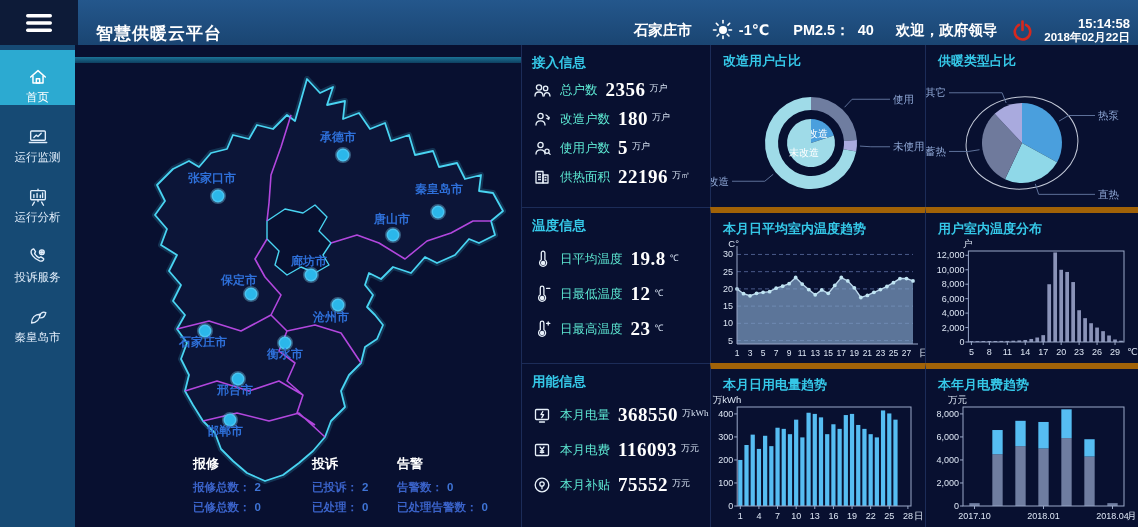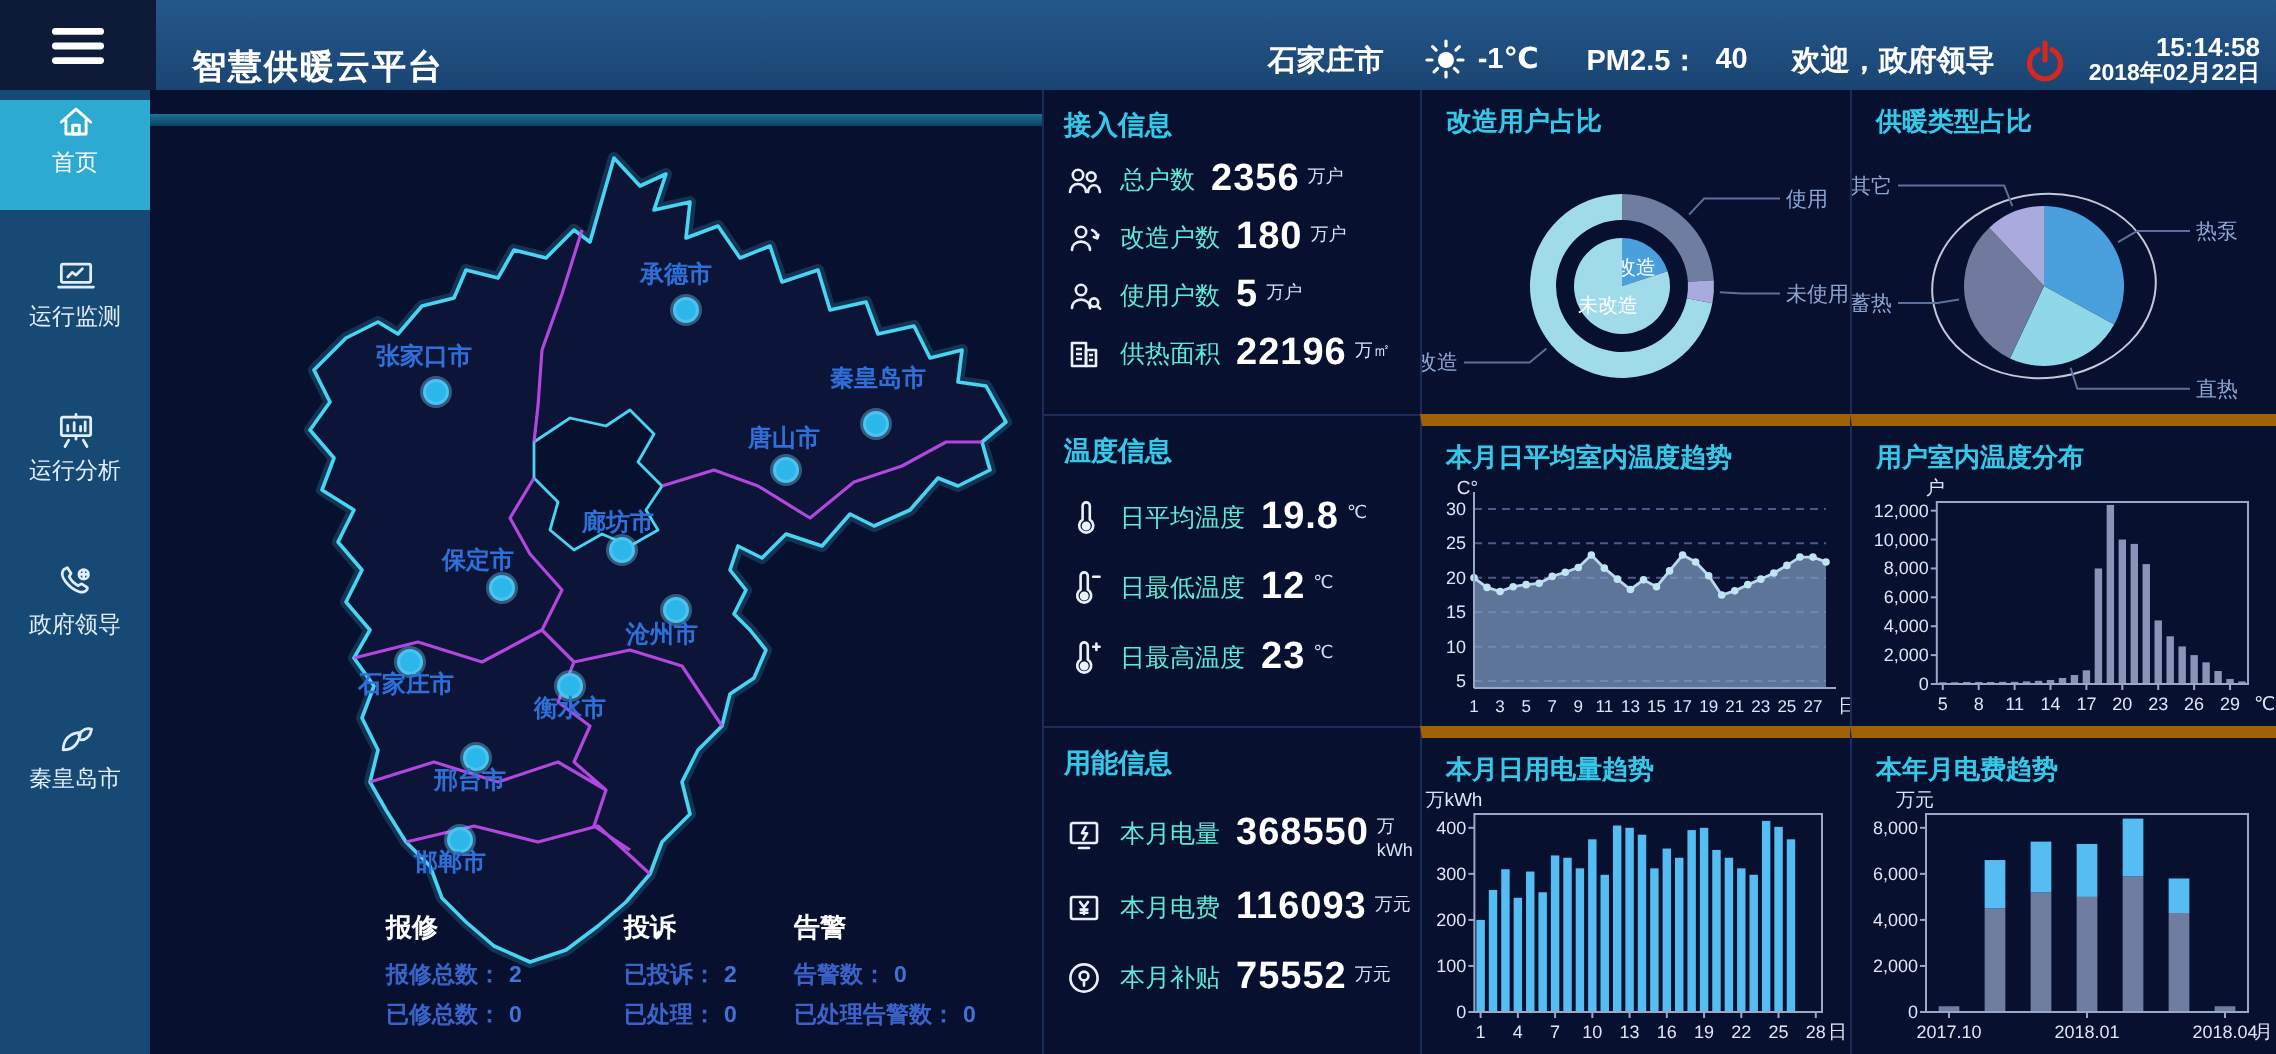--- a/index.html
+++ b/index.html
@@ -16,21 +16,21 @@
   .h-temp{margin-right:24px;}
   .h-pm-label{margin-right:8px;}
   .h-pm-value{margin-right:22px;}
   .h-welcome{margin-right:14px;}
   .h-power{display:flex;align-items:center;margin-right:10px;cursor:pointer;}
   .h-datetime{text-align:right;line-height:1.2;}
   .h-time{font-size:13px;font-weight:bold;}
   .h-date{font-size:11.5px;font-weight:bold;}
   
   .sidebar{position:absolute;left:0;top:45px;width:75px;bottom:0;background:#164a74;box-sizing:border-box;padding-top:5px;}
-  .side-item{height:55px;margin-bottom:22px;display:flex;flex-direction:column;align-items:center;justify-content:flex-start;gap:2px;color:#e2eefb;cursor:pointer;}
+  .side-item{height:55px;margin-bottom:5px;display:flex;flex-direction:column;align-items:center;justify-content:flex-end;gap:2px;color:#e2eefb;cursor:pointer;}
   .side-item.active{background:#2caad1;color:#fff;}
   .side-label{font-size:11.5px;}
   .side-icon svg{display:block;}
   
   .main{position:absolute;left:75px;top:45px;width:1063px;height:482px;background:#081030;}
   .map-panel{position:absolute;left:0;top:12px;width:446px;height:482px;}
   .map-top-strip{height:6px;background:linear-gradient(180deg,#1b7396,#0e3f60);}
   .map-svg{position:absolute;left:0;top:6px;}
   .map-outline{fill:#0c1538;stroke:#49d4f2;stroke-width:1.8;stroke-linejoin:round;}
   .map-glow{fill:none;stroke:#49d4f2;stroke-width:6;opacity:.18;stroke-linejoin:round;}
@@ -43,21 +43,21 @@
   .legend-title{font-size:10.5px;color:#6fa0dc;padding:3px 6px;border-bottom:1px solid #2e63b8;}
   .legend-item{display:flex;align-items:center;gap:5px;padding:6px 5px 0 6px;font-size:10px;color:#f0f4fa;}
   .legend-item:last-child{padding-bottom:7px;}
   .legend-dot{width:8px;height:8px;border-radius:50%;flex:none;border:1px solid rgba(255,255,255,.5);box-sizing:border-box;}
   
   .stat-col{position:absolute;top:398px;}
   .stat-title{font-size:13px;font-weight:bold;color:#fff;margin-bottom:7px;}
   .stat-row{font-size:11.5px;font-weight:bold;color:#3a62c8;margin-top:5px;white-space:nowrap;}
   .stat-val{margin-left:4px;color:#3f74d6;}
   
-  .info-col{position:absolute;left:446px;top:0;width:189px;height:482px;border-left:1px solid #1c2c58;box-sizing:border-box;}
+  .info-col{position:absolute;left:446px;top:0;width:189px;height:482px;border-left:1px solid #1c2c58;box-sizing:border-box;font-family:Liberation Serif, serif;}
   .info-panel{box-sizing:border-box;padding:9px 0 0 10px;}
   .info-panel[data-idx="0"]{height:162px;}
   .info-panel[data-idx="1"]{height:156px;border-top:1px solid #1c2c58;}
   .info-panel[data-idx="2"]{height:164px;border-top:1px solid #1c2c58;}
   .info-title{color:#35c8e8;font-size:13.5px;font-weight:bold;}
   .info-row{display:flex;align-items:center;margin-top:13px;}
   .info-panel[data-idx="0"] .info-row{margin-top:7px;}
   .info-icon{width:24px;flex:none;display:flex;align-items:center;}
   .info-label{font-size:12.5px;color:#5eead4;margin-left:4px;white-space:nowrap;}
   .info-value{font-size:19px;font-weight:bold;margin-left:8px;letter-spacing:.5px;}
@@ -147,21 +147,21 @@
       <span class="side-label">运行分析</span>
     </div>
     <div class="side-item">
       <span class="side-icon">
         <svg width="22" height="22" viewBox="0 0 24 24" fill="none" stroke="currentColor" stroke-width="1.5" stroke-linejoin="round" stroke-linecap="round">
           <path d="M5.5 4C4 5.5 4.2 8 6.3 10.7c2 2.6 4.8 4.6 7.4 5.5 2.9 1 4.9-.9 4.4-2.4l-3-1.9-1.9 1c-2-1-3.9-2.9-4.9-4.9l1-1.9-2-3z"></path>
           <circle cx="16.2" cy="6.8" r="2.6"></circle>
           <path d="M16.2 5.2v3.2M14.6 6.8h3.2"></path>
         </svg>
       </span>
-      <span class="side-label">政府领导</span>
+      <span class="side-label">投诉服务</span>
     </div>
     <div class="side-item">
       <span class="side-icon">
         <svg width="22" height="22" viewBox="0 0 24 24" fill="none" stroke="currentColor" stroke-width="1.5" stroke-linejoin="round" stroke-linecap="round">
           <path d="M5 18.5c0-5.5 3.5-9.5 9.5-9.5-1 6.5-4 9.5-9.5 9.5z"></path>
           <path d="M13.5 10.5c1.8-3.2 4.8-4.3 7-3.3-.8 4-2.8 5.8-5.8 5.8"></path>
         </svg>
       </span>
       <span class="side-label">秦皇岛市</span>
     </div>

